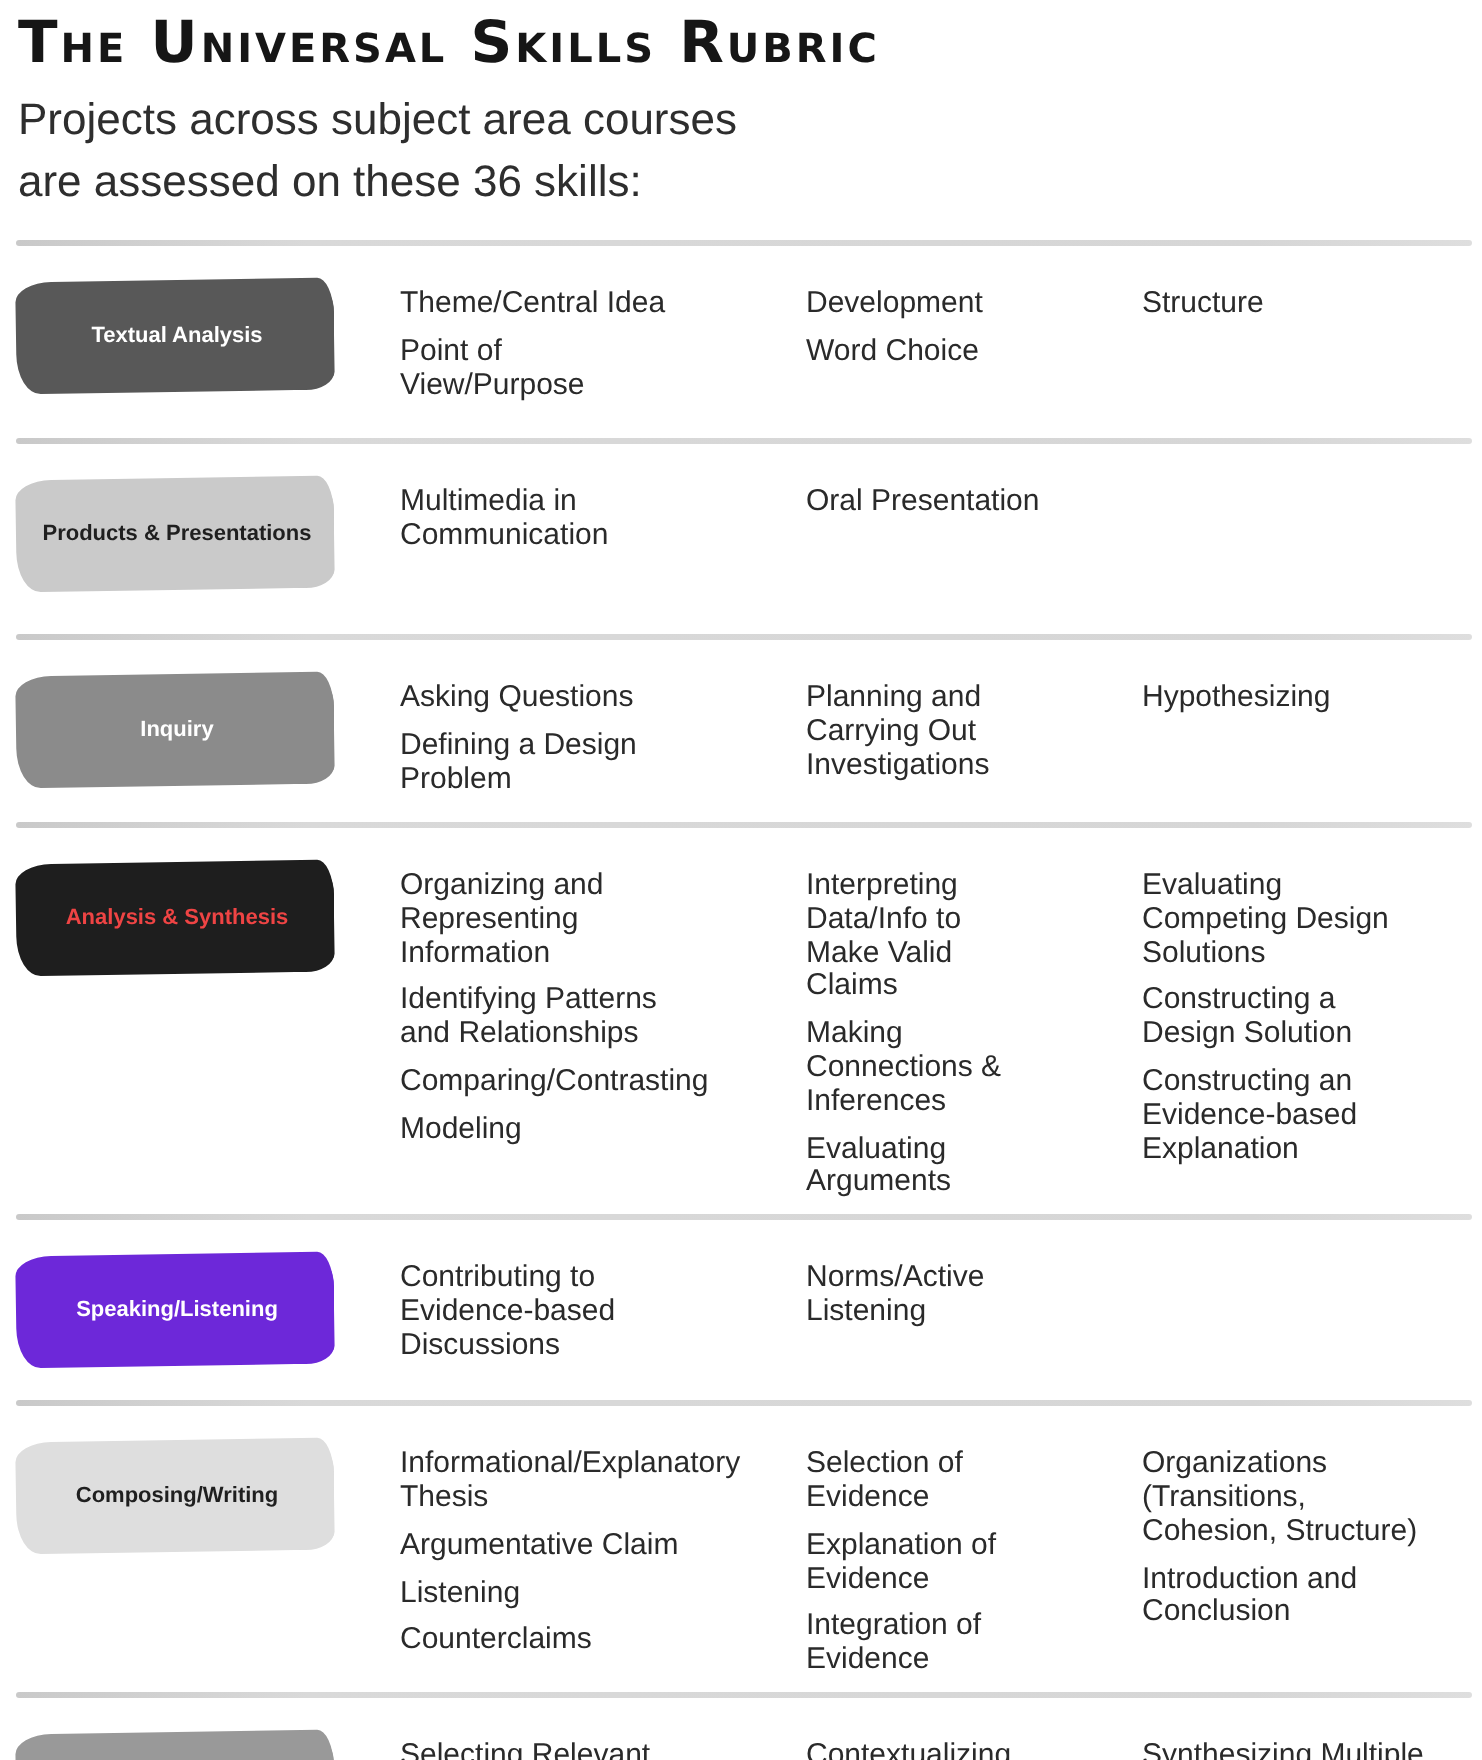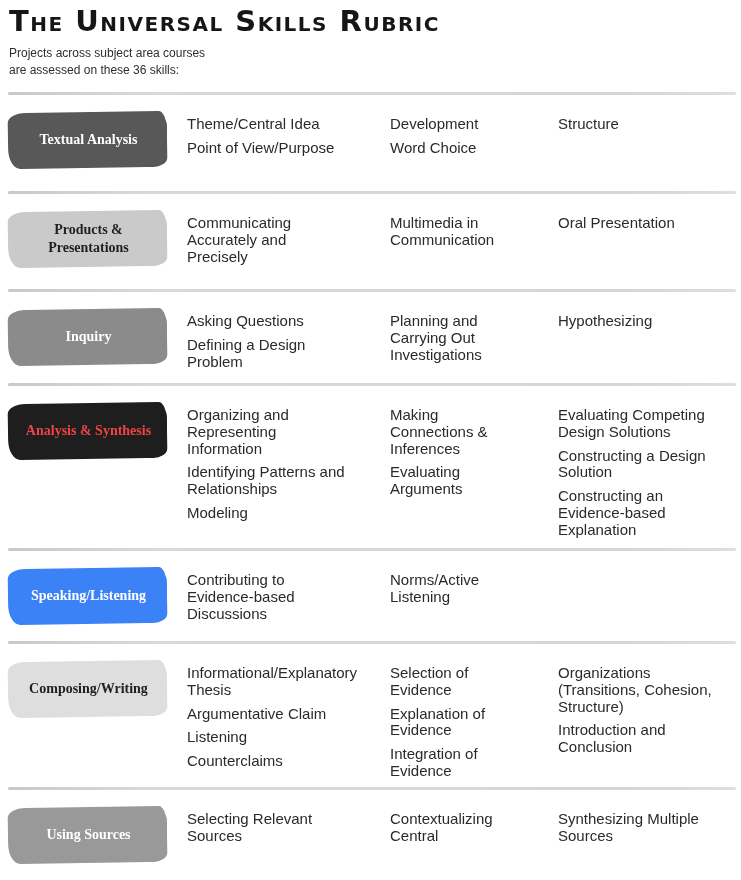--- a/index.html
+++ b/index.html
@@ -16,21 +16,21 @@
     font-family: "DejaVu Sans", "Liberation Sans", sans-serif;
     font-weight: 700;
     font-size: 29px;
     line-height: 1.15;
     letter-spacing: 1.5px;
     font-variant: small-caps;
     color: #161616;
   }
   .subtitle {
     margin-top: 7px;
-    font-size: 12px;
+    font-size: 22px;
     line-height: 1.4;
     color: #2e2e2e;
   }
   .rows { margin-top: 13px; }
   .row { position: relative; }
   .divider {
     height: 3px;
     margin: 0 5px 0 8px;
     border-radius: 3px;
     background: linear-gradient(90deg, #c9c9c9, #d9d9d9 20%, #d6d6d6 85%, #dedede);
@@ -43,41 +43,40 @@
   .badge-cell { padding-right: 20px; }
   .badge {
     position: relative;
     width: 157px;
     min-height: 53px;
     display: flex;
     align-items: center;
     justify-content: center;
     text-align: center;
     font-weight: 700;
-    font-size: 14px;
+    font-size: 11px;
     line-height: 1.3;
     padding: 6px 10px;
     border-radius: 12px 9px 14px 10px / 10px 14px 9px 13px;
     z-index: 1;
-    font-family: Liberation Serif, serif;
   }
   .badge::before {
     content: "";
     position: absolute;
     inset: -2px 0px -1px -2px;
     background: inherit;
     border-radius: 18px 8px 20px 12px / 10px 18px 9px 20px;
     transform: rotate(-0.9deg);
     z-index: -1;
   }
   .col { font-size: 15px; line-height: 1.12; padding-top: 2px; }
   .col-1 { padding-right: 43px; }
   .col-2 { padding-right: 44px; }
   .col-3 { padding-right: 14px; }
-  .skill { margin-bottom: 7px; }
+  .skill { margin-bottom: 7px; margin-left: 13px; }
   
   .row-0 { min-height: 99px; }
   .row-1 { min-height: 98px; }
   .row-2 { min-height: 94px; }
   .row-3 { min-height: 165px; }
   .row-4 { min-height: 93px; }
   .row-5 { min-height: 143px; }
   .row-6 { min-height: 79px; }
 </style>
 </head>
@@ -115,23 +114,20 @@
   </section>
 
   <section class="row row-1">
     <div class="divider"></div>
     <div class="row-grid">
       <div class="badge-cell">
         <div class="badge" style="background: rgb(202, 202, 202); color: rgb(31, 31, 31); align-items: center;">
           <span>Products &amp; Presentations</span>
         </div>
       </div>
-      <div class="col col-1">
-          <div class="skill">Communicating Accurately and Precisely</div>
-        </div>
       <div class="col col-2">
           <div class="skill">Multimedia in Communication</div>
         </div>
       <div class="col col-3">
           <div class="skill">Oral Presentation</div>
         </div>
     </div>
   </section>
 
   <section class="row row-2">
@@ -159,39 +155,41 @@
     <div class="divider"></div>
     <div class="row-grid">
       <div class="badge-cell">
         <div class="badge" style="background: rgb(30, 30, 30); color: #ef4444;">
           <span>Analysis &amp; Synthesis</span>
         </div>
       </div>
       <div class="col col-1">
           <div class="skill">Organizing and Representing Information</div>
           <div class="skill">Identifying Patterns and Relationships</div>
+          <div class="skill">Comparing/Contrasting</div>
           <div class="skill">Modeling</div>
         </div>
       <div class="col col-2">
+          <div class="skill">Interpreting Data/Info to Make Valid Claims</div>
           <div class="skill">Making Connections &amp; Inferences</div>
           <div class="skill">Evaluating Arguments</div>
         </div>
       <div class="col col-3">
           <div class="skill">Evaluating Competing Design Solutions</div>
           <div class="skill">Constructing a Design Solution</div>
           <div class="skill">Constructing an Evidence-based Explanation</div>
         </div>
     </div>
   </section>
 
   <section class="row row-4">
     <div class="divider"></div>
     <div class="row-grid">
       <div class="badge-cell">
-        <div class="badge" style="background: #3b82f6; color: rgb(255, 255, 255);">
+        <div class="badge" style="background: #6d28d9; color: rgb(255, 255, 255);">
           <span>Speaking/Listening</span>
         </div>
       </div>
       <div class="col col-1">
           <div class="skill">Contributing to Evidence-based Discussions</div>
         </div>
       <div class="col col-2">
           <div class="skill">Norms/Active Listening</div>
         </div>
       <div class="col col-3"></div>

